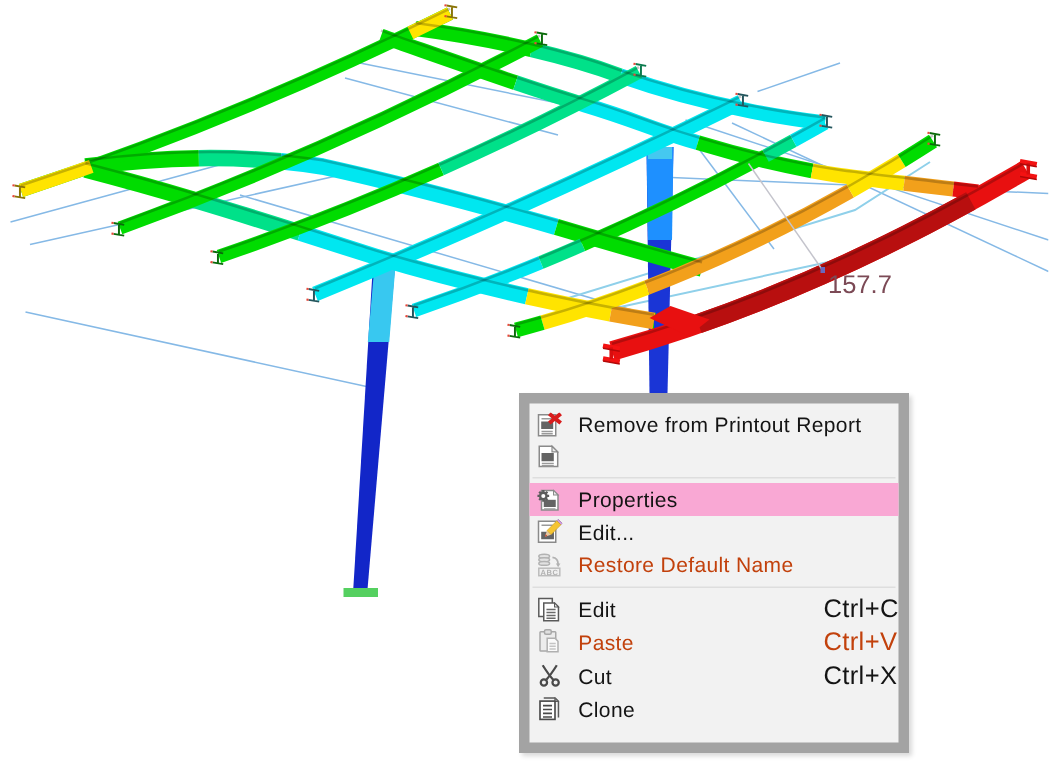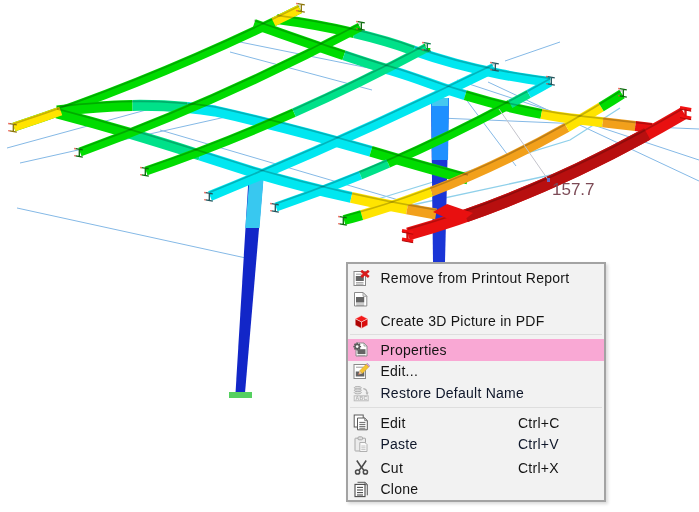--- a/index.html
+++ b/index.html
@@ -1,24 +1,24 @@
 <!DOCTYPE html>
 <html><head>
 <meta charset="utf-8">
 <style>
 html,body{margin:0;padding:0;width:699px;height:512px;background:#ffffff;overflow:hidden;
 font-family:"Liberation Sans",sans-serif;}
 #scene{position:absolute;left:0;top:0;}
 #menu{position:absolute;left:346px;top:262px;width:260px;height:240px;background:#f2f2f2;
-border:2px solid #a3a3a3;box-sizing:border-box;box-shadow:2px 2px 3px rgba(0,0,0,0.15);}
+border:7px solid #a3a3a3;box-sizing:border-box;box-shadow:2px 2px 3px rgba(0,0,0,0.15);}
 .mi{position:relative;height:21.7px;}
 .mi .ic{position:absolute;left:5px;top:50%;margin-top:-8.5px;width:17px;height:17px;}
 .mi .tx{position:absolute;left:32.5px;font-size:14px;letter-spacing:0.25px;color:#141414;white-space:nowrap;top:50%;transform:translateY(-50%);}
-.mi .sc{position:absolute;left:170px;font-size:14px;letter-spacing:0.25px;color:#141414;top:50%;transform:translateY(-50%);}
-.mi.dis .tx,.mi.dis .sc{color:#0f172a;}
+.mi .sc{position:absolute;left:196px;font-size:17px;letter-spacing:0.25px;color:#141414;top:50%;transform:translateY(-50%);}
+.mi.dis .tx,.mi.dis .sc{color:#c2410c;}
 .sep{height:6.6px;position:relative;}
 .sep:after{content:"";position:absolute;left:2px;right:2px;top:2px;height:1px;background:#dedede;}
 .sep.s2{height:8px;}
 .sep.s2:after{top:3.4px;}
 .hl{background:#f9a8d4;}
 #lbl157{position:absolute;left:552px;top:180px;font-size:17px;color:#7c4a56;}
 </style>
 </head>
 <body>
 <svg id="scene" width="699" height="512" viewBox="0 0 699 512">
@@ -172,28 +172,20 @@
   </div>
   <div class="mi">
     <svg class="ic" viewBox="0 0 17 17">
         <path d="M1.5 1.5 h8.5 l3.8 3.8 v9.7 h-12.3 z" fill="#fff" stroke="#8a8a8a"></path>
         <path d="M10 1.5 l3.8 3.8 h-3.8 z" fill="#ececec" stroke="#8a8a8a" stroke-width="0.8"></path>
         <rect x="3" y="6" width="8.2" height="5.5" fill="#646464"></rect>
         <line x1="3.2" y1="13" x2="11.2" y2="13" stroke="#9a9a9a"></line>
         <line x1="3.2" y1="14.5" x2="11.2" y2="14.5" stroke="#9a9a9a"></line>
       </svg>
   </div>
-  <div class="mi">
-    <svg class="ic" viewBox="0 0 17 17">
-        <path d="M8.5 2.6 L14.8 5.8 L8.5 9 L2.2 5.8 Z" fill="#f31a1a" stroke="#fff" stroke-width="0.5"></path>
-        <path d="M2.2 5.8 L8.5 9 L8.5 15.4 L2.2 12.2 Z" fill="#ae0404" stroke="#fff" stroke-width="0.5"></path>
-        <path d="M14.8 5.8 L8.5 9 L8.5 15.4 L14.8 12.2 Z" fill="#d90d0d" stroke="#fff" stroke-width="0.5"></path>
-      </svg>
-    <span class="tx">Create 3D Picture in PDF</span>
-  </div>
   <div class="sep"></div>
   <div class="mi hl">
     <svg class="ic" viewBox="0 0 17 17">
         <path d="M3 2 h8 l3 3 v10 h-11 z" fill="#fff" stroke="#8a8a8a"></path>
         <path d="M11 2 l3 3 h-3 z" fill="#ececec" stroke="#8a8a8a" stroke-width="0.7"></path>
         <rect x="4.5" y="8.2" width="8" height="4.8" fill="#646464"></rect>
         <line x1="4.7" y1="14.3" x2="12.3" y2="14.3" stroke="#9a9a9a"></line>
         <g fill="#5c5c5c">
           <circle cx="4.2" cy="5.6" r="2.9"></circle>
           <g stroke="#5c5c5c" stroke-width="1.5">

